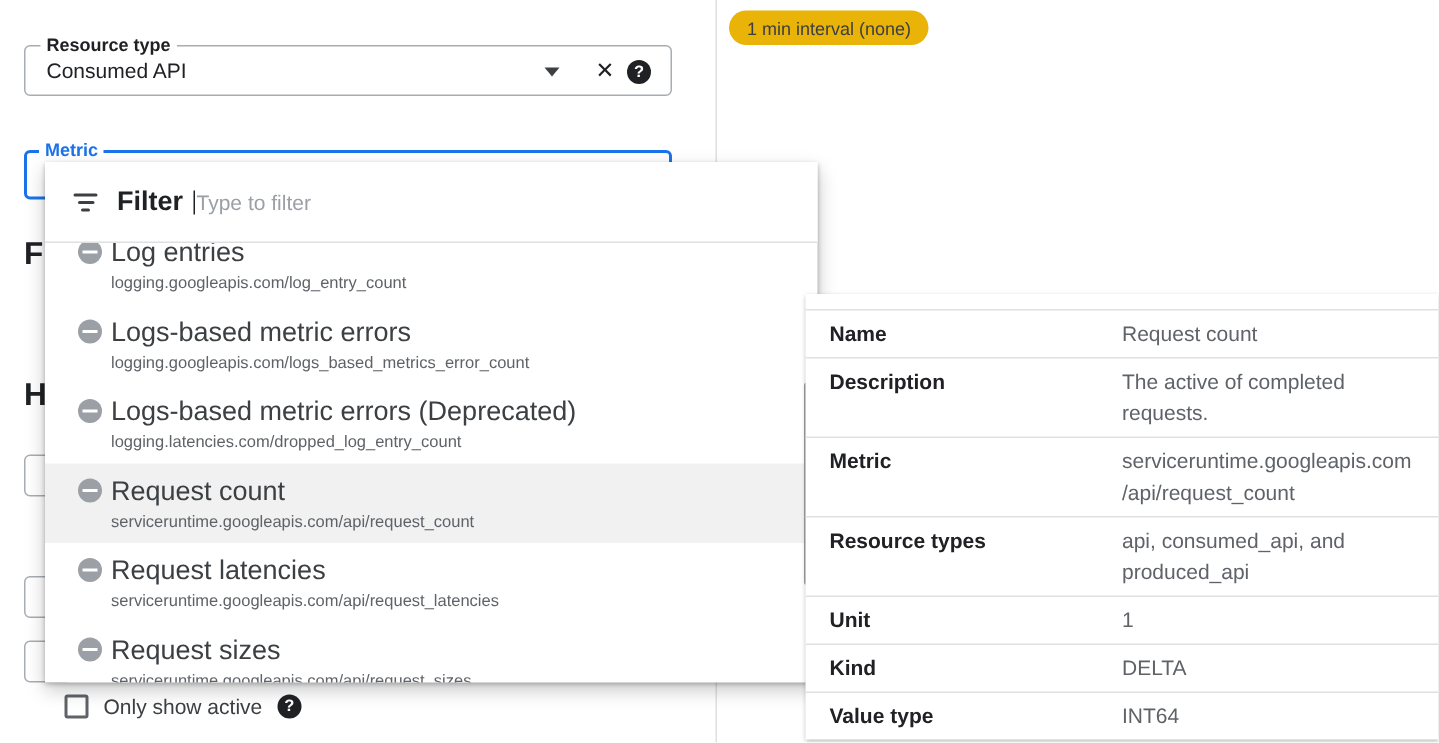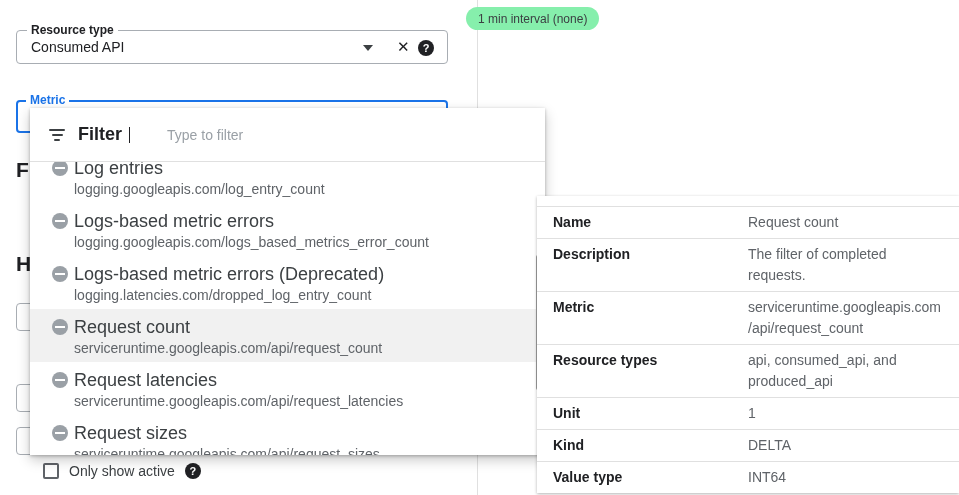--- a/index.html
+++ b/index.html
@@ -5,22 +5,22 @@
   * { margin:0; padding:0; box-sizing:border-box; }
   body { background:#fff; }
   .screen {
     position:relative; width:959px; height:495px; background:#ffffff;
     font-family:"Liberation Sans", sans-serif; overflow:hidden; color:#202124;
   }
   .v-divider { position:absolute; left:477px; top:0; width:1px; height:495px; background:#e0e0e0; }
 
   
   .chip {
-    position:absolute; left:466px; top:7px; height:23px; padding:0 12px;
-    background:#86efac; border-radius:12px; font-size:12px; color:#3c4043;
+    position:absolute; left:486px; top:7px; height:23px; padding:0 12px;
+    background:#eab308; border-radius:12px; font-size:12px; color:#3c4043;
     display:flex; align-items:center; white-space:nowrap;
   }
 
   
   .field { position:absolute; border-radius:4px; background:#fff; }
   .resource-field { left:16px; top:30px; width:432px; height:34px; border:1px solid #a8adb3; }
   .field-label {
     position:absolute; top:-8px; left:10px; background:#fff; padding:0 4px;
     font-size:12px; font-weight:bold; color:#202124; line-height:14px;
   }
@@ -60,31 +60,31 @@
   }
   .filter-row {
     position:absolute; left:0; top:0; right:0; height:54px; background:#fff;
     border-bottom:1px solid #e0e0e0; display:flex; align-items:center; padding-left:18px; z-index:2;
   }
   .filter-icon { width:18px; display:flex; flex-direction:column; gap:3px; align-items:center; margin-right:12px; }
   .filter-icon i { display:block; height:2px; background:#3c4043; border-radius:1px; }
   .filter-icon i:nth-child(1){ width:16px; } .filter-icon i:nth-child(2){ width:11px; } .filter-icon i:nth-child(3){ width:6px; }
   .filter-label { font-size:18px; font-weight:bold; color:#202124; margin-right:7px; }
   .caret-line { width:1px; height:16px; background:#202124; margin-right:1px; }
-  .filter-placeholder { font-size:14px; color:#9aa0a6;padding-left:36px; }
+  .filter-placeholder { font-size:14px; color:#9aa0a6; }
 
   .list { position:absolute; left:0; top:54px; right:0; bottom:0; overflow:hidden; z-index:1; }
   .item { display:flex; align-items:flex-start; height:53px; padding:8px 0 0 22px; cursor:pointer; }
   .item:first-child { margin-top:-12px; }
   .item.hl { background:#f1f1f1; }
   .minus-icon { width:16px; height:16px; border-radius:50%; background:#9aa0a6; position:relative; margin-top:2px; flex:none; }
   .minus-icon::after { content:""; position:absolute; left:3px; right:3px; top:7px; height:2px; background:#fff; }
   .item-text { margin-left:6px; }
   .item-title { font-size:18px; color:#3c4043; line-height:20px; }
-  .item-path  { font-size:14px; color:#5f6368; line-height:22px; }
+  .item-path  { font-size:11px; color:#5f6368; line-height:22px; }
 
   .scroll-thumb { position:absolute; right:5px; top:147px; width:4px; height:135px; background:#9e9e9e; border-radius:2px; z-index:3; }
 
   
   .details {
     position:absolute; left:537px; top:196px; width:422px; background:#fff;
     box-shadow:0 1px 3px rgba(0,0,0,.3); z-index:20; padding-top:10px;
   }
   .drow { display:flex; padding:3px 16px; border-bottom:1px solid #e0e0e0;gap:13px; }
   .drow:first-child { border-top:1px solid #e0e0e0; }
@@ -186,21 +186,21 @@
     <div class="scroll-thumb"></div>
   </div>
 
   <div class="details">
     <div class="drow">
       <div class="dlabel">Name</div>
       <div class="dvalue">Request count</div>
     </div>
     <div class="drow">
       <div class="dlabel">Description</div>
-      <div class="dvalue">The filter of completed requests.</div>
+      <div class="dvalue">The active of completed requests.</div>
     </div>
     <div class="drow">
       <div class="dlabel">Metric</div>
       <div class="dvalue">serviceruntime.googleapis.com/api/request_count</div>
     </div>
     <div class="drow">
       <div class="dlabel">Resource types</div>
       <div class="dvalue">api, consumed_api, and produced_api</div>
     </div>
     <div class="drow">

